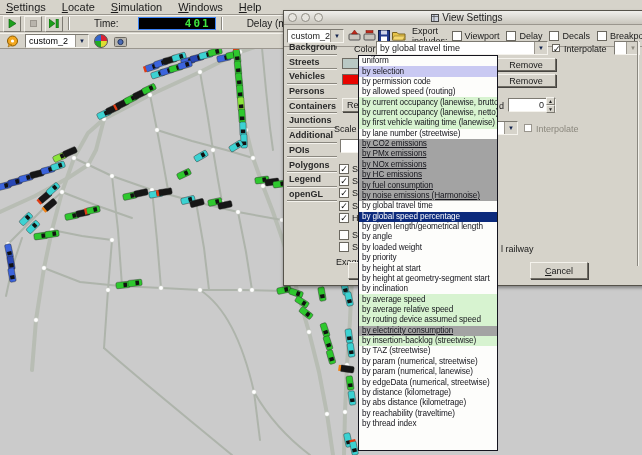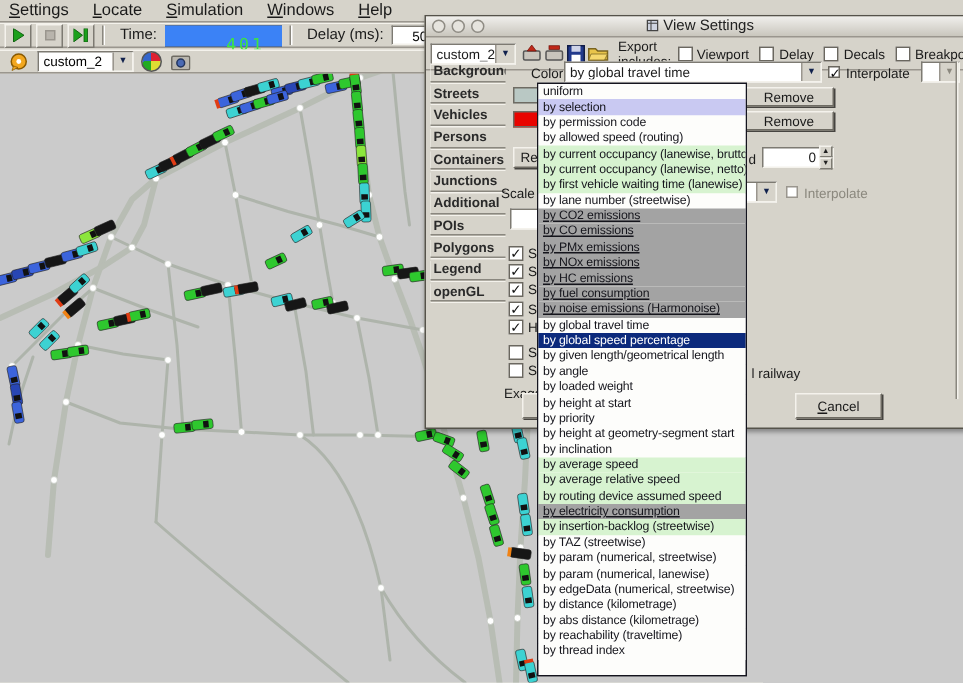--- a/index.html
+++ b/index.html
@@ -11,23 +11,23 @@
     border-bottom:1px solid #9a968e;display:flex;align-items:center;padding-left:6px;gap:16px;
     font-size:11px;color:#1a1a1a;z-index:4;box-sizing:border-box;}
   .menu-item{cursor:default;}
   .toolbar{position:absolute;left:0;width:100%;background:#d6d3ca;display:flex;align-items:center;
     z-index:3;box-sizing:border-box;border-top:1px solid #f4f2ec;border-bottom:1px solid #9a968e;}
   .toolbar1{top:15px;height:17px;}
   .toolbar2{top:33px;height:16px;}
   .tbtn{width:16px;height:14px;margin-left:3px;background:#d6d3ca;border:1px solid;
     border-color:#f4f2ec #7d7a72 #7d7a72 #f4f2ec;display:flex;align-items:center;justify-content:center;}
   .vsep{width:0;height:13px;border-left:1px solid #8a877f;border-right:1px solid #fff;margin:0 5px;}
-  .lbl{font-size:10px;color:#1a1a1a;margin:0 5px;}
-  .lcd{width:78px;height:13px;background:#000;border:7px solid #3b82f6;color:#3ee63e;
-    font-family:"DejaVu Sans Mono",monospace;font-size:11px;font-weight:normal;line-height:12px;
+  .lbl{font-size:10px;color:#1a1a1a;margin:0 19px;}
+  .lcd{width:78px;height:13px;background:#000;border:1px solid #3b82f6;color:#3ee63e;
+    font-family:"DejaVu Sans Mono",monospace;font-size:11px;font-weight:bold;line-height:12px;
     text-align:right;padding-right:4px;letter-spacing:2px;box-sizing:border-box;}
   .spinfield{height:13px;background:#fff;border:1px solid;border-color:#7d7a72 #f4f2ec #f4f2ec #7d7a72;
     font-size:9px;display:flex;align-items:center;box-sizing:border-box;}
   .spinval{flex:1;text-align:right;padding-right:2px;}
   .spinarrows{width:9px;display:flex;flex-direction:column;}
   .spinarrows span{height:6px;font-size:5px;line-height:6px;text-align:center;background:#d6d3ca;
     border:1px solid;border-color:#f4f2ec #7d7a72 #7d7a72 #f4f2ec;color:#222;}
   .slider{position:relative;width:24px;height:12px;margin-left:4px;}
   .slider .track{position:absolute;left:0;right:0;top:5px;height:2px;background:#8a877f;border-bottom:1px solid #fff;}
   .slider .knob{position:absolute;left:5px;top:0;width:5px;height:12px;background:#d6d3ca;
@@ -698,33 +698,32 @@
   <div class="dropdown">
       <div class="dd-item cat-plain">uniform</div>
       <div class="dd-item cat-selection">by selection</div>
       <div class="dd-item cat-plain">by permission code</div>
       <div class="dd-item cat-plain">by allowed speed (routing)</div>
       <div class="dd-item cat-green">by current occupancy (lanewise, brutto)</div>
       <div class="dd-item cat-green">by current occupancy (lanewise, netto)</div>
       <div class="dd-item cat-green">by first vehicle waiting time (lanewise)</div>
       <div class="dd-item cat-plain">by lane number (streetwise)</div>
       <div class="dd-item cat-yellow">by CO2 emissions</div>
-      <div class="dd-item cat-yellow">by CO emissions</div>
       <div class="dd-item cat-yellow">by PMx emissions</div>
       <div class="dd-item cat-yellow">by NOx emissions</div>
       <div class="dd-item cat-yellow">by HC emissions</div>
       <div class="dd-item cat-yellow">by fuel consumption</div>
       <div class="dd-item cat-yellow">by noise emissions (Harmonoise)</div>
       <div class="dd-item cat-plain">by global travel time</div>
       <div class="dd-item cat-plain sel">by global speed percentage</div>
       <div class="dd-item cat-plain">by given length/geometrical length</div>
       <div class="dd-item cat-plain">by angle</div>
       <div class="dd-item cat-plain">by loaded weight</div>
+      <div class="dd-item cat-plain">by priority</div>
       <div class="dd-item cat-plain">by height at start</div>
-      <div class="dd-item cat-plain">by priority</div>
       <div class="dd-item cat-plain">by height at geometry-segment start</div>
       <div class="dd-item cat-plain">by inclination</div>
       <div class="dd-item cat-green">by average speed</div>
       <div class="dd-item cat-green">by average relative speed</div>
       <div class="dd-item cat-green">by routing device assumed speed</div>
       <div class="dd-item cat-yellow">by electricity consumption</div>
       <div class="dd-item cat-green">by insertion-backlog (streetwise)</div>
       <div class="dd-item cat-plain">by TAZ (streetwise)</div>
       <div class="dd-item cat-plain">by param (numerical, streetwise)</div>
       <div class="dd-item cat-plain">by param (numerical, lanewise)</div>

